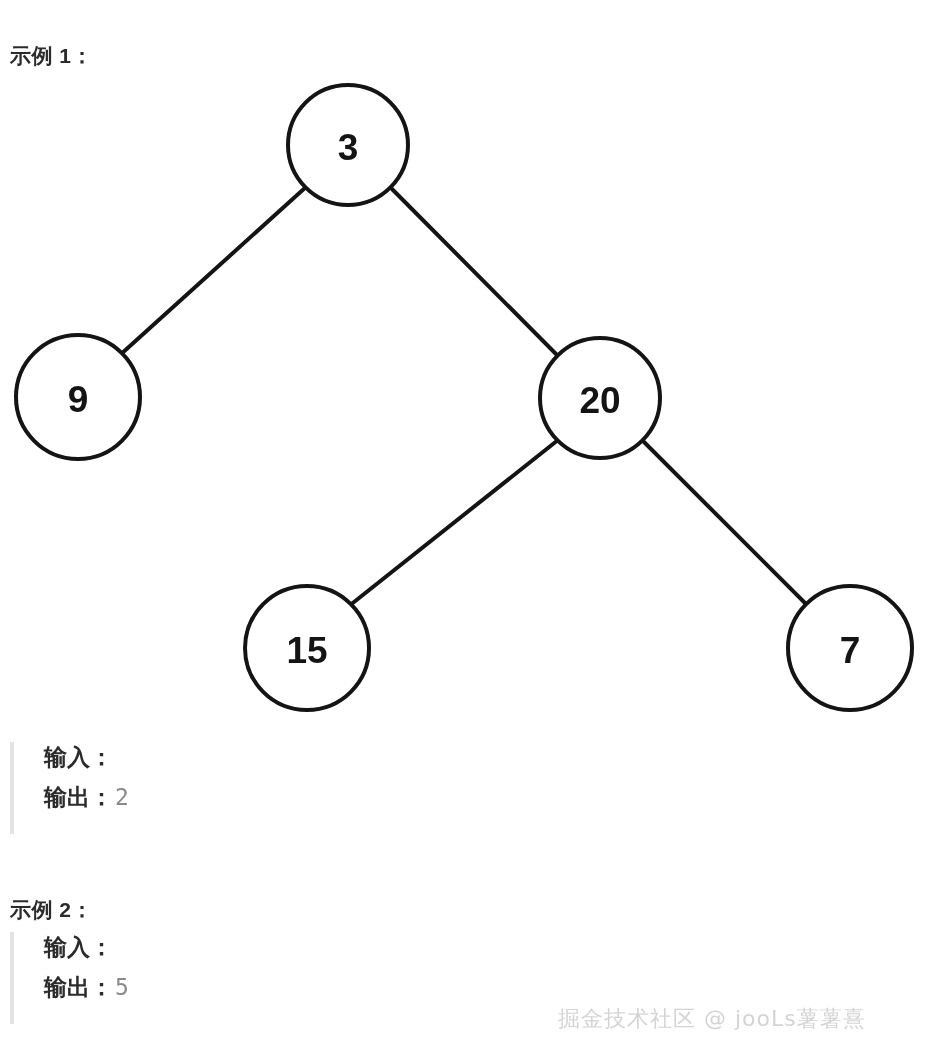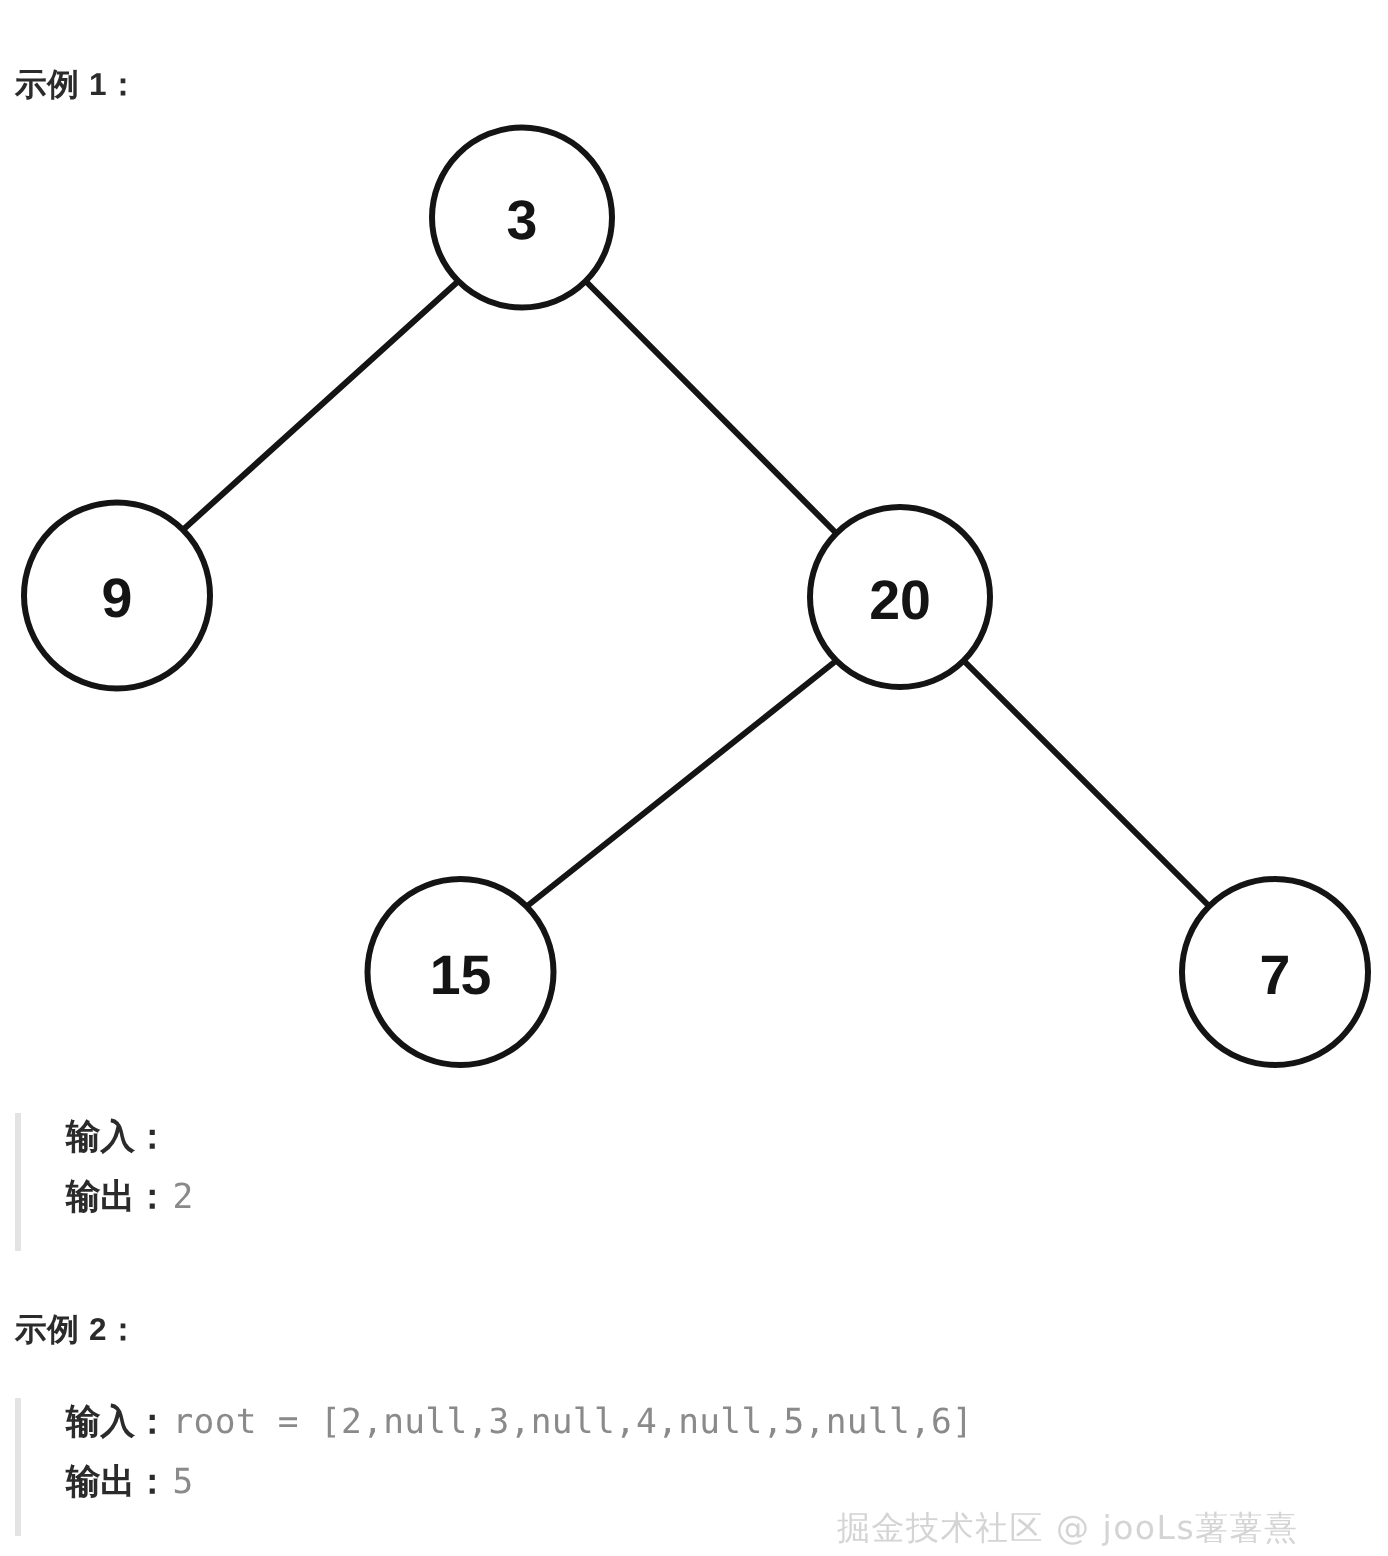--- a/index.html
+++ b/index.html
@@ -20,21 +20,21 @@
   .section-heading {
     position: absolute;
     left: 10px;
     font-size: 21px;
     font-weight: bold;
     color: #2b2b2b;
     letter-spacing: 0.5px;
     white-space: nowrap;
   }
   #heading-1 { top: 12px; margin-top: 30px; }
-  #heading-2 { top: 872px; }
+  #heading-2 { top: 896px; }
 
   
   .tree-figure {
     position: absolute;
     left: 0;
     top: 60px;
     width: 925px;
     height: 670px;
   }
   .tree-svg {
@@ -152,21 +152,20 @@
     <span class="example-label">输出：</span>
     <span class="example-code">2</span>
   </div>
 </div>
 
 <div id="heading-2" class="section-heading">示例 2：</div>
 
 <div id="example-block-2" class="example-block">
   <div class="example-line">
     <span class="example-label">输入：</span>
-    <span class="example-code">root = [2,null,3,null,4,null,5,null,6]</span>
   </div>
   <div class="example-line">
     <span class="example-label">输出：</span>
     <span class="example-code">5</span>
   </div>
 </div>
 
 <div id="watermark">掘金技术社区 @ jooLs薯薯熹</div>
 
 </body></html>

